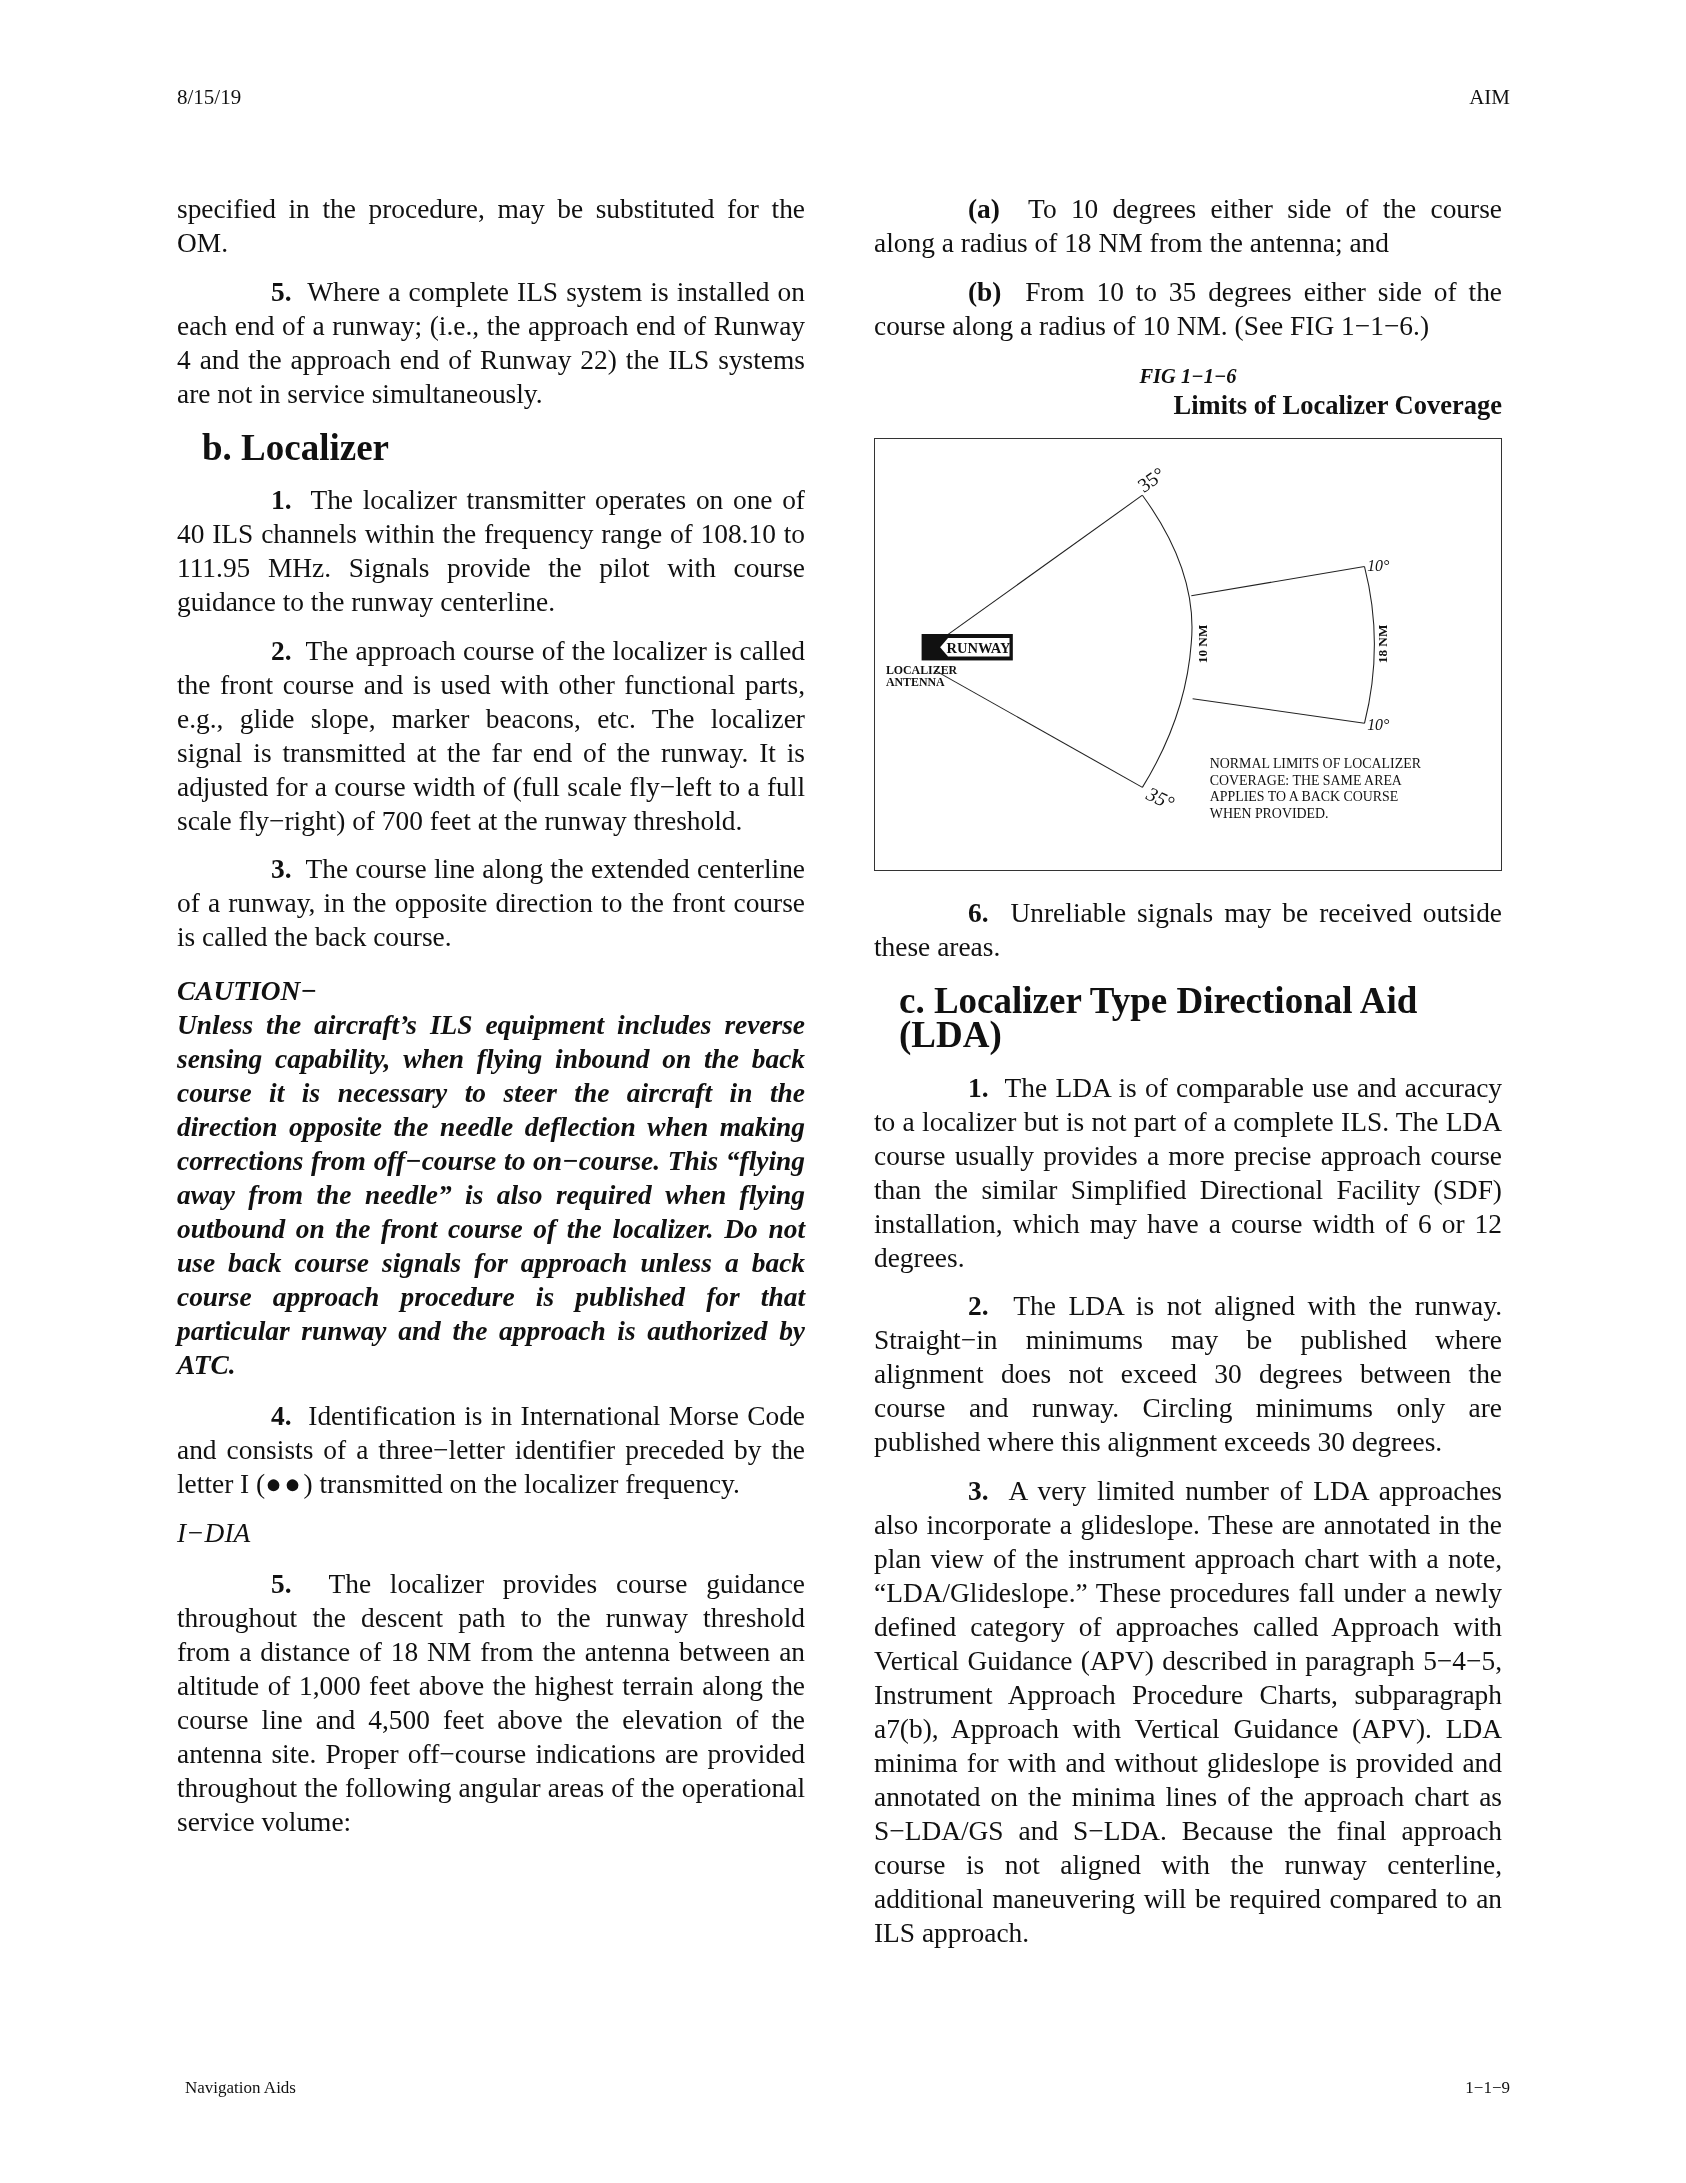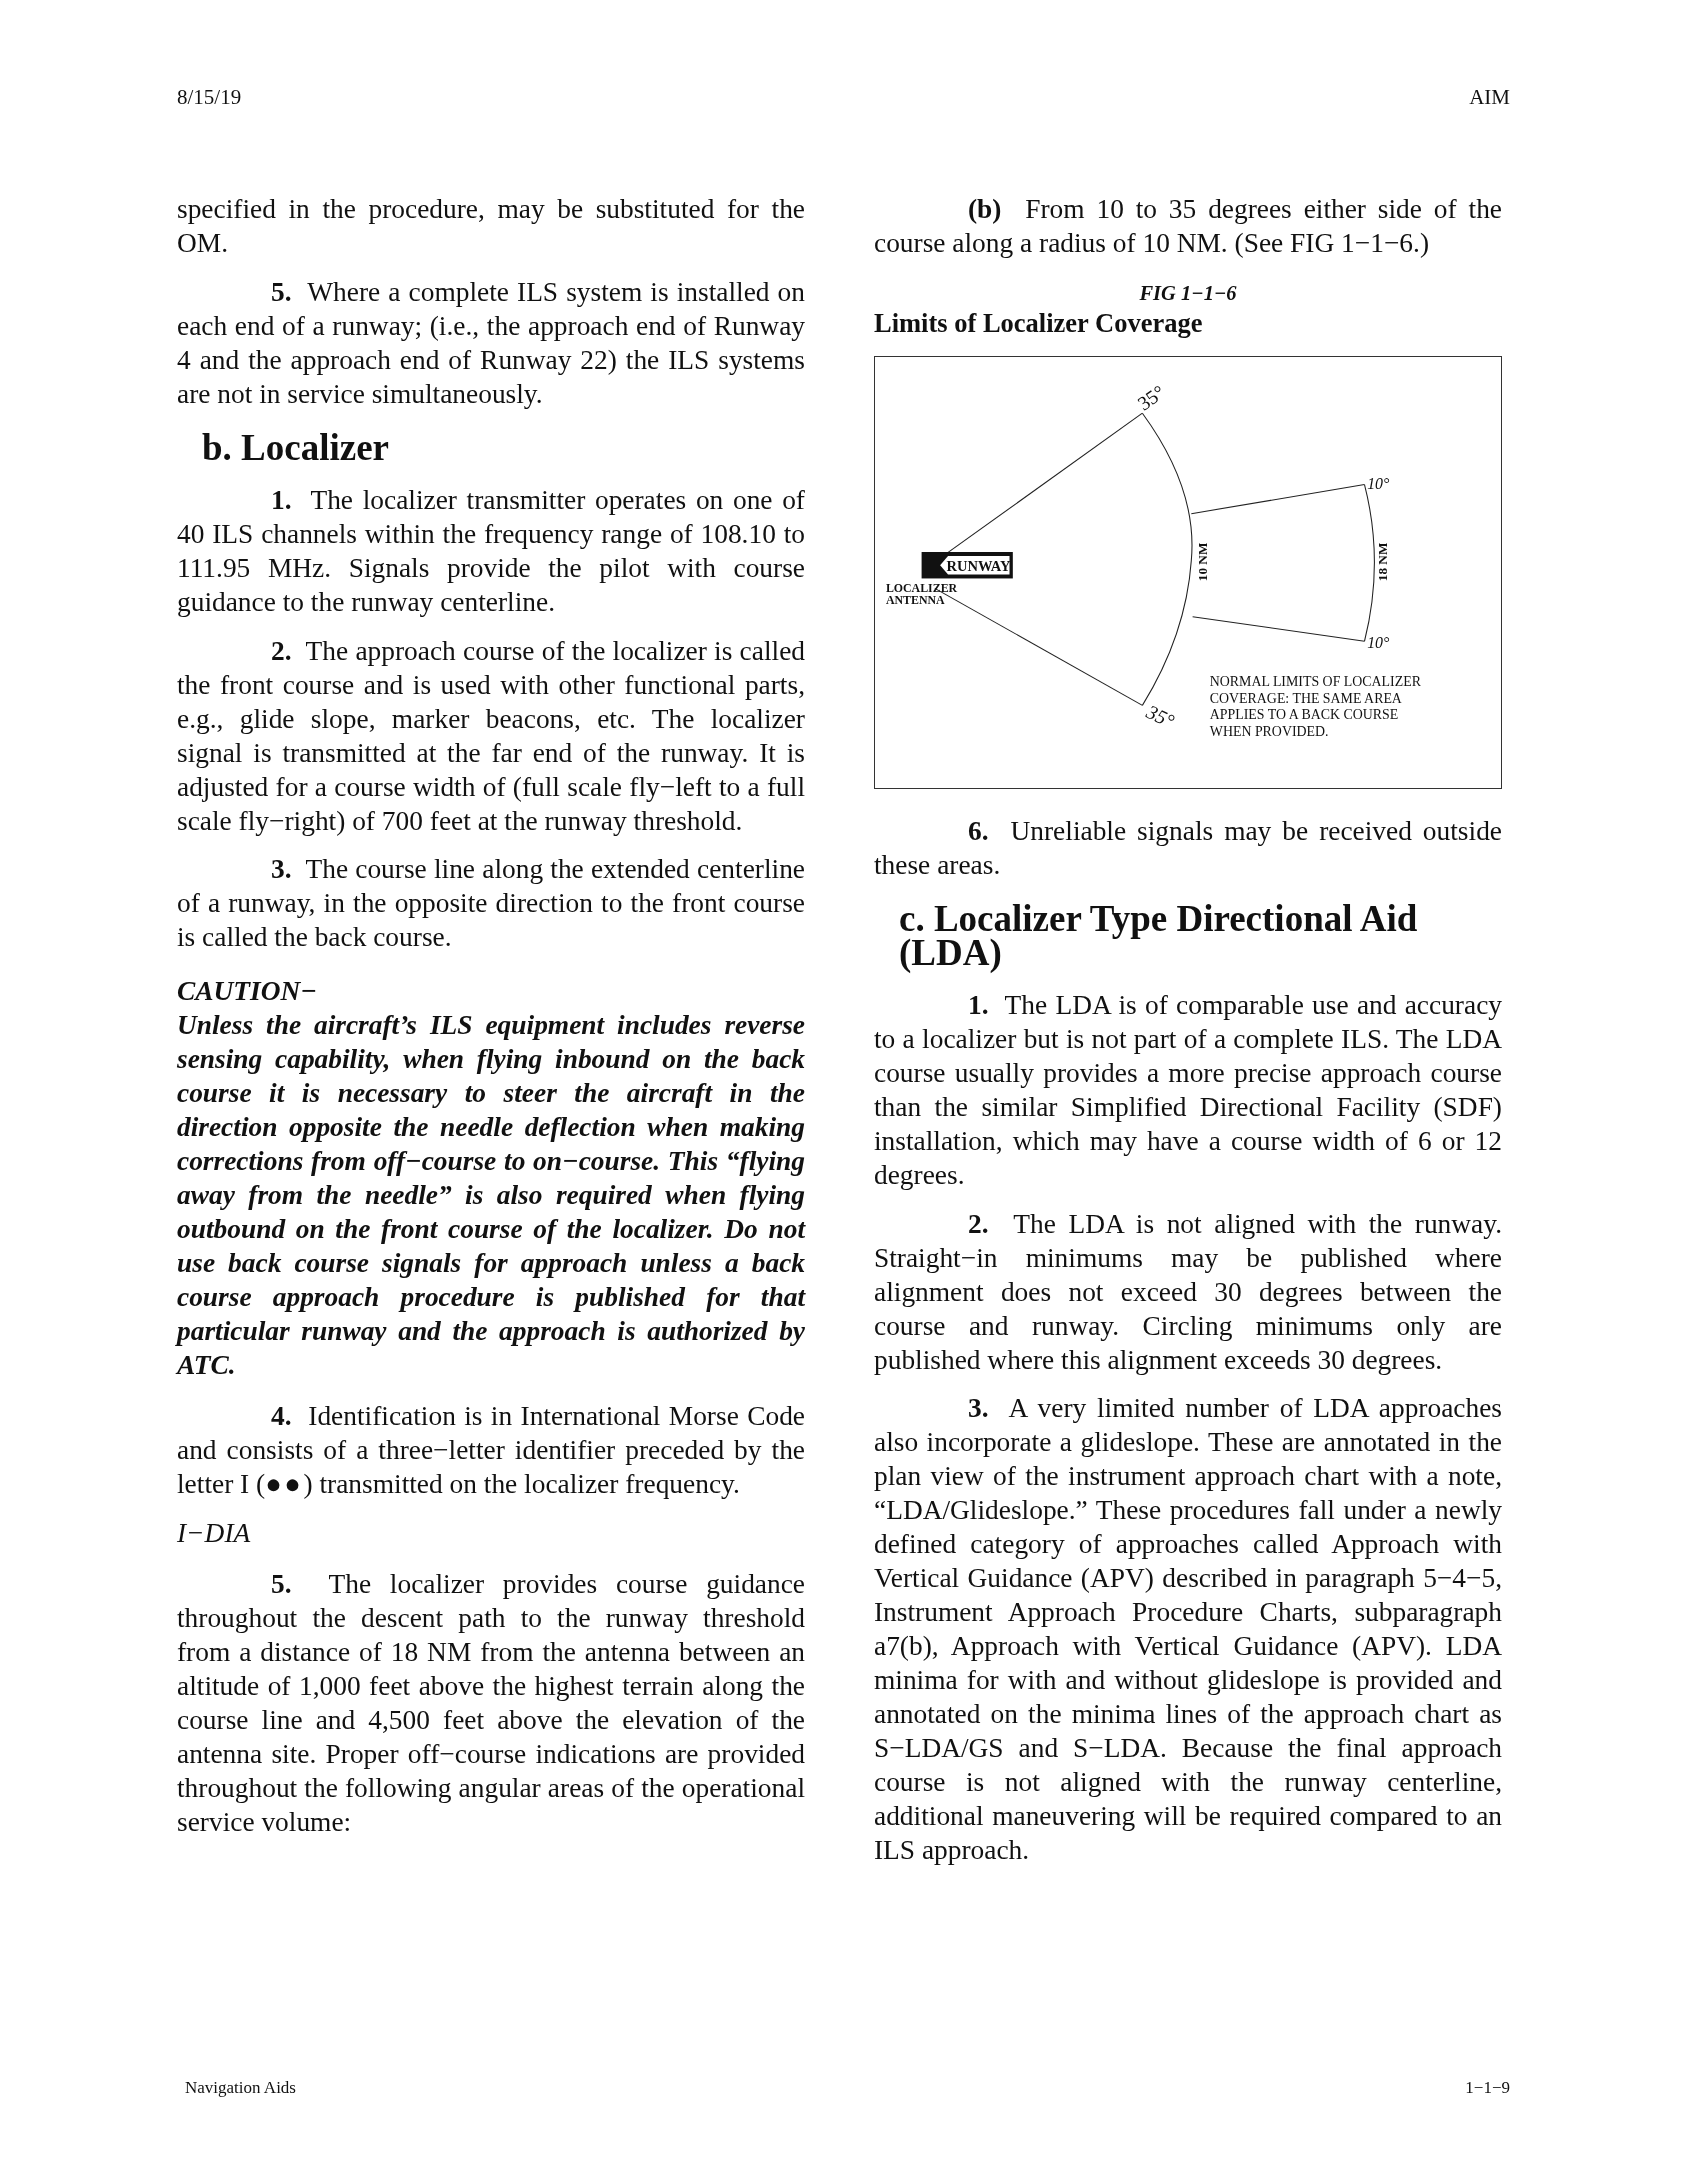--- a/index.html
+++ b/index.html
@@ -22,21 +22,21 @@
   p.indent { text-indent: 94px; }
   p.flush { text-indent: 0; }
   .num { font-weight: bold; }
   h3 { font-size: 37px; font-weight: bold; margin: 20px 0 18.5px 25px; line-height: 34px; }
 
   .caution-label, .example-label { font-style: italic; font-weight: bold; margin: 20px 0 0 0; }
   .caution-text { font-style: italic; font-weight: bold; margin: 0 0 17px 0; text-align: justify; text-align-last: left; }
   .example-text { font-style: italic; margin: 0 0 17px 0; }
 
   .fig-num { text-align: center; font-style: italic; font-weight: bold; font-size: 20.5px; margin-top: 20px; line-height: 26.5px; }
-  .fig-title { text-align: left; font-weight: bold; font-size: 26.5px; line-height: 33px; margin-bottom: 16px; }
+  .fig-title { text-align: right; font-weight: bold; font-size: 26.5px; line-height: 33px; margin-bottom: 16px; }
   .fig-box { width: 626px; height: 431px; border: 1.3px solid #333; position: relative; margin-bottom: 25px; }
   .fig-box svg { position: absolute; left: 0; top: 0; width: 626px; height: 431px; }
   .morse { letter-spacing: 2.6px; }
 </style>
 </head>
 <body>
 
 <div class="hdr left">8/15/19</div>
 <div class="hdr right">AIM</div>
 
@@ -75,20 +75,24 @@
 
   <div class="example-text">I−DIA</div>
 
   <p class="indent">
     <span class="num">5.</span>&nbsp;
     <span>The localizer provides course guidance throughout the descent path to the runway threshold from a distance of 18 NM from the antenna between an altitude of 1,000 feet above the highest terrain along the course line and 4,500 feet above the elevation of the antenna site. Proper off−course indications are provided throughout the following angular areas of the operational service volume:</span>
   </p>
 </div>
 
 <div class="col right">
+  <p class="indent">
+    <span class="num">(a)</span>&nbsp;
+    <span>To 10 degrees either side of the course along a radius of 18 NM from the antenna; and</span>
+  </p>
   <p class="indent">
     <span class="num">(b)</span>&nbsp;
     <span>From 10 to 35 degrees either side of the course along a radius of 10 NM.  (See FIG 1−1−6.)</span>
   </p>
 
   <div class="fig-num">FIG 1−1−6</div>
   <div class="fig-title">Limits of Localizer Coverage</div>
 
   <div class="fig-box">
     <svg viewBox="0 0 946 652" xmlns="http://www.w3.org/2000/svg" style="font-size:41.5px">

